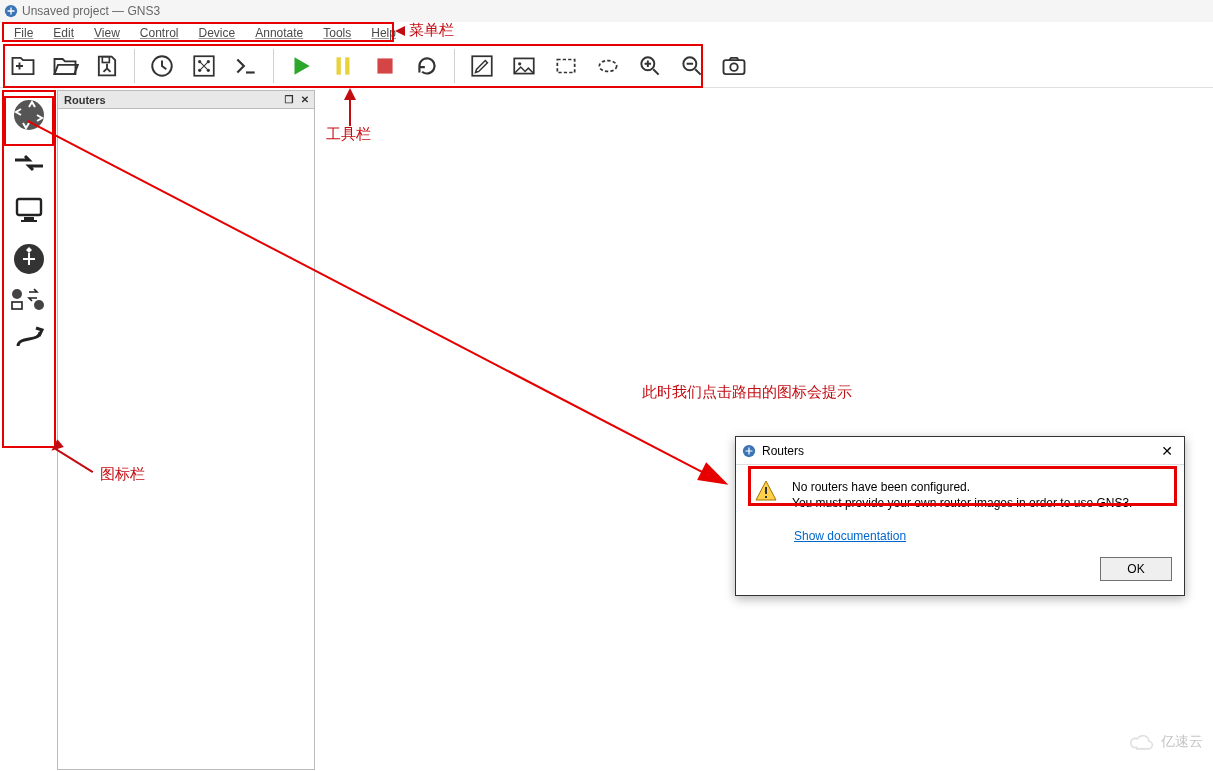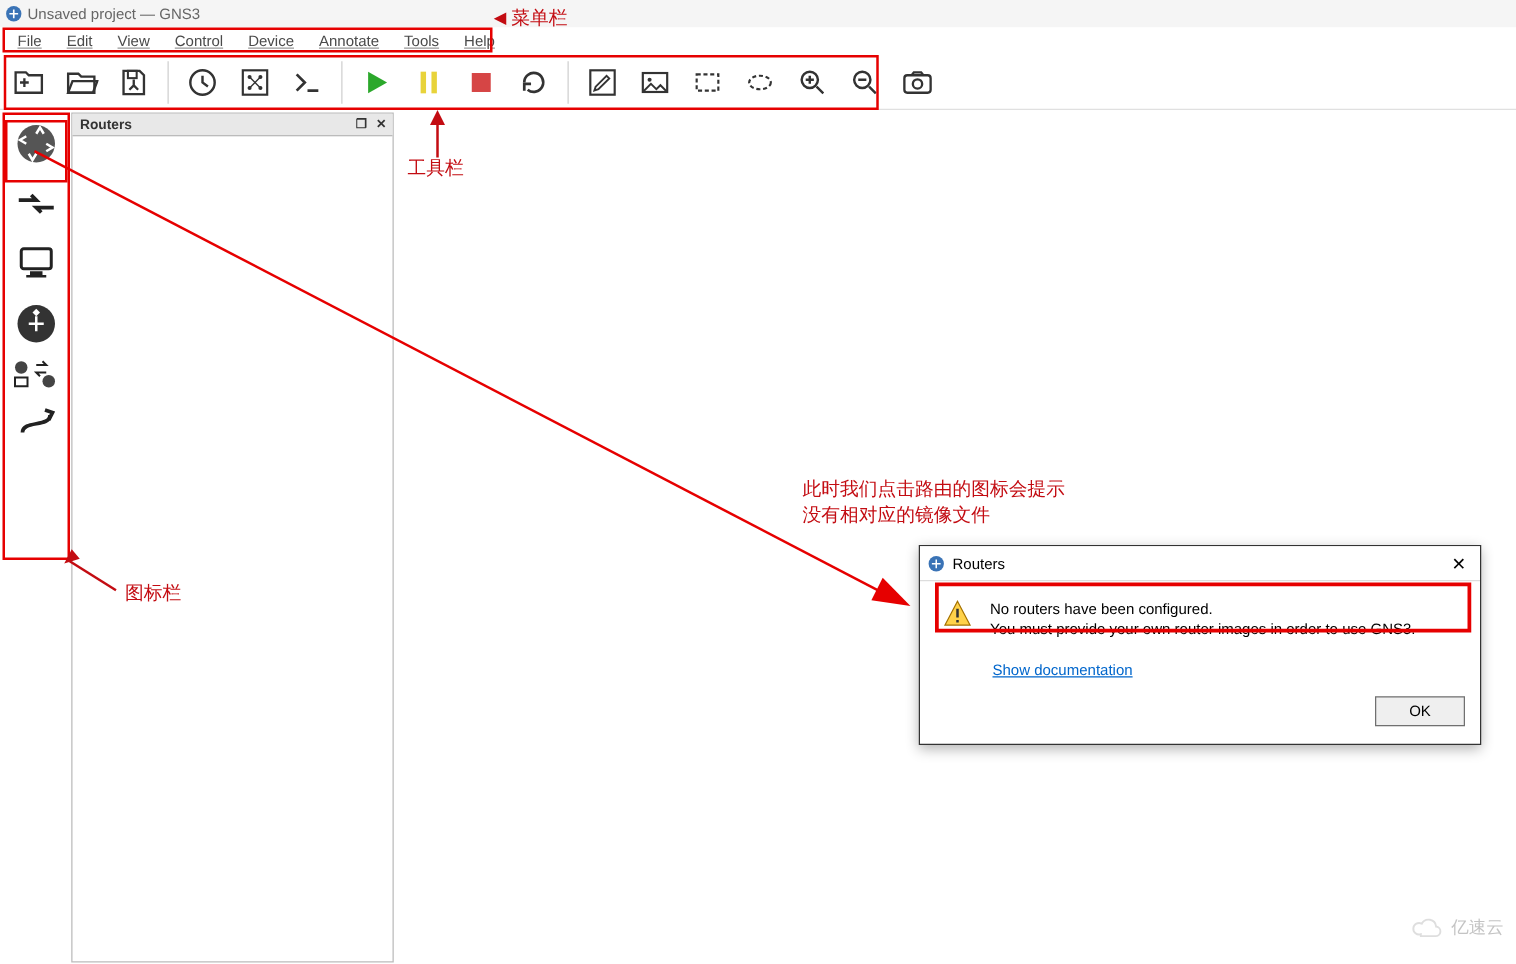--- a/index.html
+++ b/index.html
@@ -28,21 +28,21 @@
 .device-small { height: 26px; }
 
 
 .routers-panel { position: absolute; left: 57px; top: 90px; width: 258px; height: 680px; border: 1px solid #bbb; background: #fff; }
 .routers-panel .panel-header { height: 18px; background: #e8e8e8; border-bottom: 1px solid #bbb; display: flex; align-items: center; font-size: 11px; padding: 0 6px; font-weight: bold; color: #333; }
 .routers-panel .panel-controls { position: absolute; right: 2px; top: 1px; display: flex; gap: 2px; }
 .routers-panel .ctrl { width: 14px; height: 14px; font-size: 10px; display: flex; align-items: center; justify-content: center; cursor: pointer; }
 
 
 .ann { position: absolute; font-size: 15px; color: #c30c12; font-family: "SimSun","Microsoft YaHei", sans-serif; }
-.ann-menubar { left: 395px; top: 5px; display: flex; align-items: center; }
+.ann-menubar { left: 395px; top: 21px; display: flex; align-items: center; }
 .ann-toolbar { left: 326px; top: 125px; font-family: Liberation Mono, monospace; }
 .ann-iconbar { left: 100px; top: 465px; }
 .ann-dialog   { left: 642px; top: 381px; line-height: 1.4; }
 .arrow-left { width: 0; height: 0; border-top: 5px solid transparent; border-bottom: 5px solid transparent; border-right: 10px solid #c30c12; margin-right: 4px; }
 .arrow-up-toolbar { position: absolute; left: 344px; top: 88px; width: 0; height: 0; border-left: 6px solid transparent; border-right: 6px solid transparent; border-bottom: 12px solid #c30c12; }
 .arrow-stem-toolbar { position: absolute; left: 349px; top: 100px; width: 2px; height: 26px; background: #c30c12; }
 .arrow-iconbar-line { position: absolute; left: 56px; top: 448px; width: 44px; height: 18px; border-top: 2px solid #c30c12; transform-origin: top left; transform: rotate(32deg); }
 .arrow-iconbar-head { position: absolute; left:50px; top:442px; width:0;height:0; border-top:5px solid transparent; border-bottom:5px solid transparent; border-right:12px solid #c30c12; transform: rotate(-40deg);}
 
 
@@ -266,21 +266,20 @@
 <div class="arrow-up-toolbar"></div>
 <div class="arrow-stem-toolbar"></div>
 <div class="ann ann-toolbar">工具栏</div>
 
 <div class="arrow-iconbar-head"></div>
 <div class="arrow-iconbar-line"></div>
 <div class="ann ann-iconbar">图标栏</div>
 
 <div class="ann ann-dialog">
   <div>此时我们点击路由的图标会提示</div>
-  <div>没有相对应的镜像文件</div>
 </div>
 
 <div class="big-line"></div>
 <div class="big-line-head"></div>
 
 <div class="dialog">
   <div class="dialog-title">
     <svg width="14" height="14" viewBox="0 0 16 16">
         <circle cx="8" cy="8" r="7" fill="#3a73b6"></circle>
         <path d="M4 8h8M8 4v8" stroke="#fff" stroke-width="1.4"></path>

